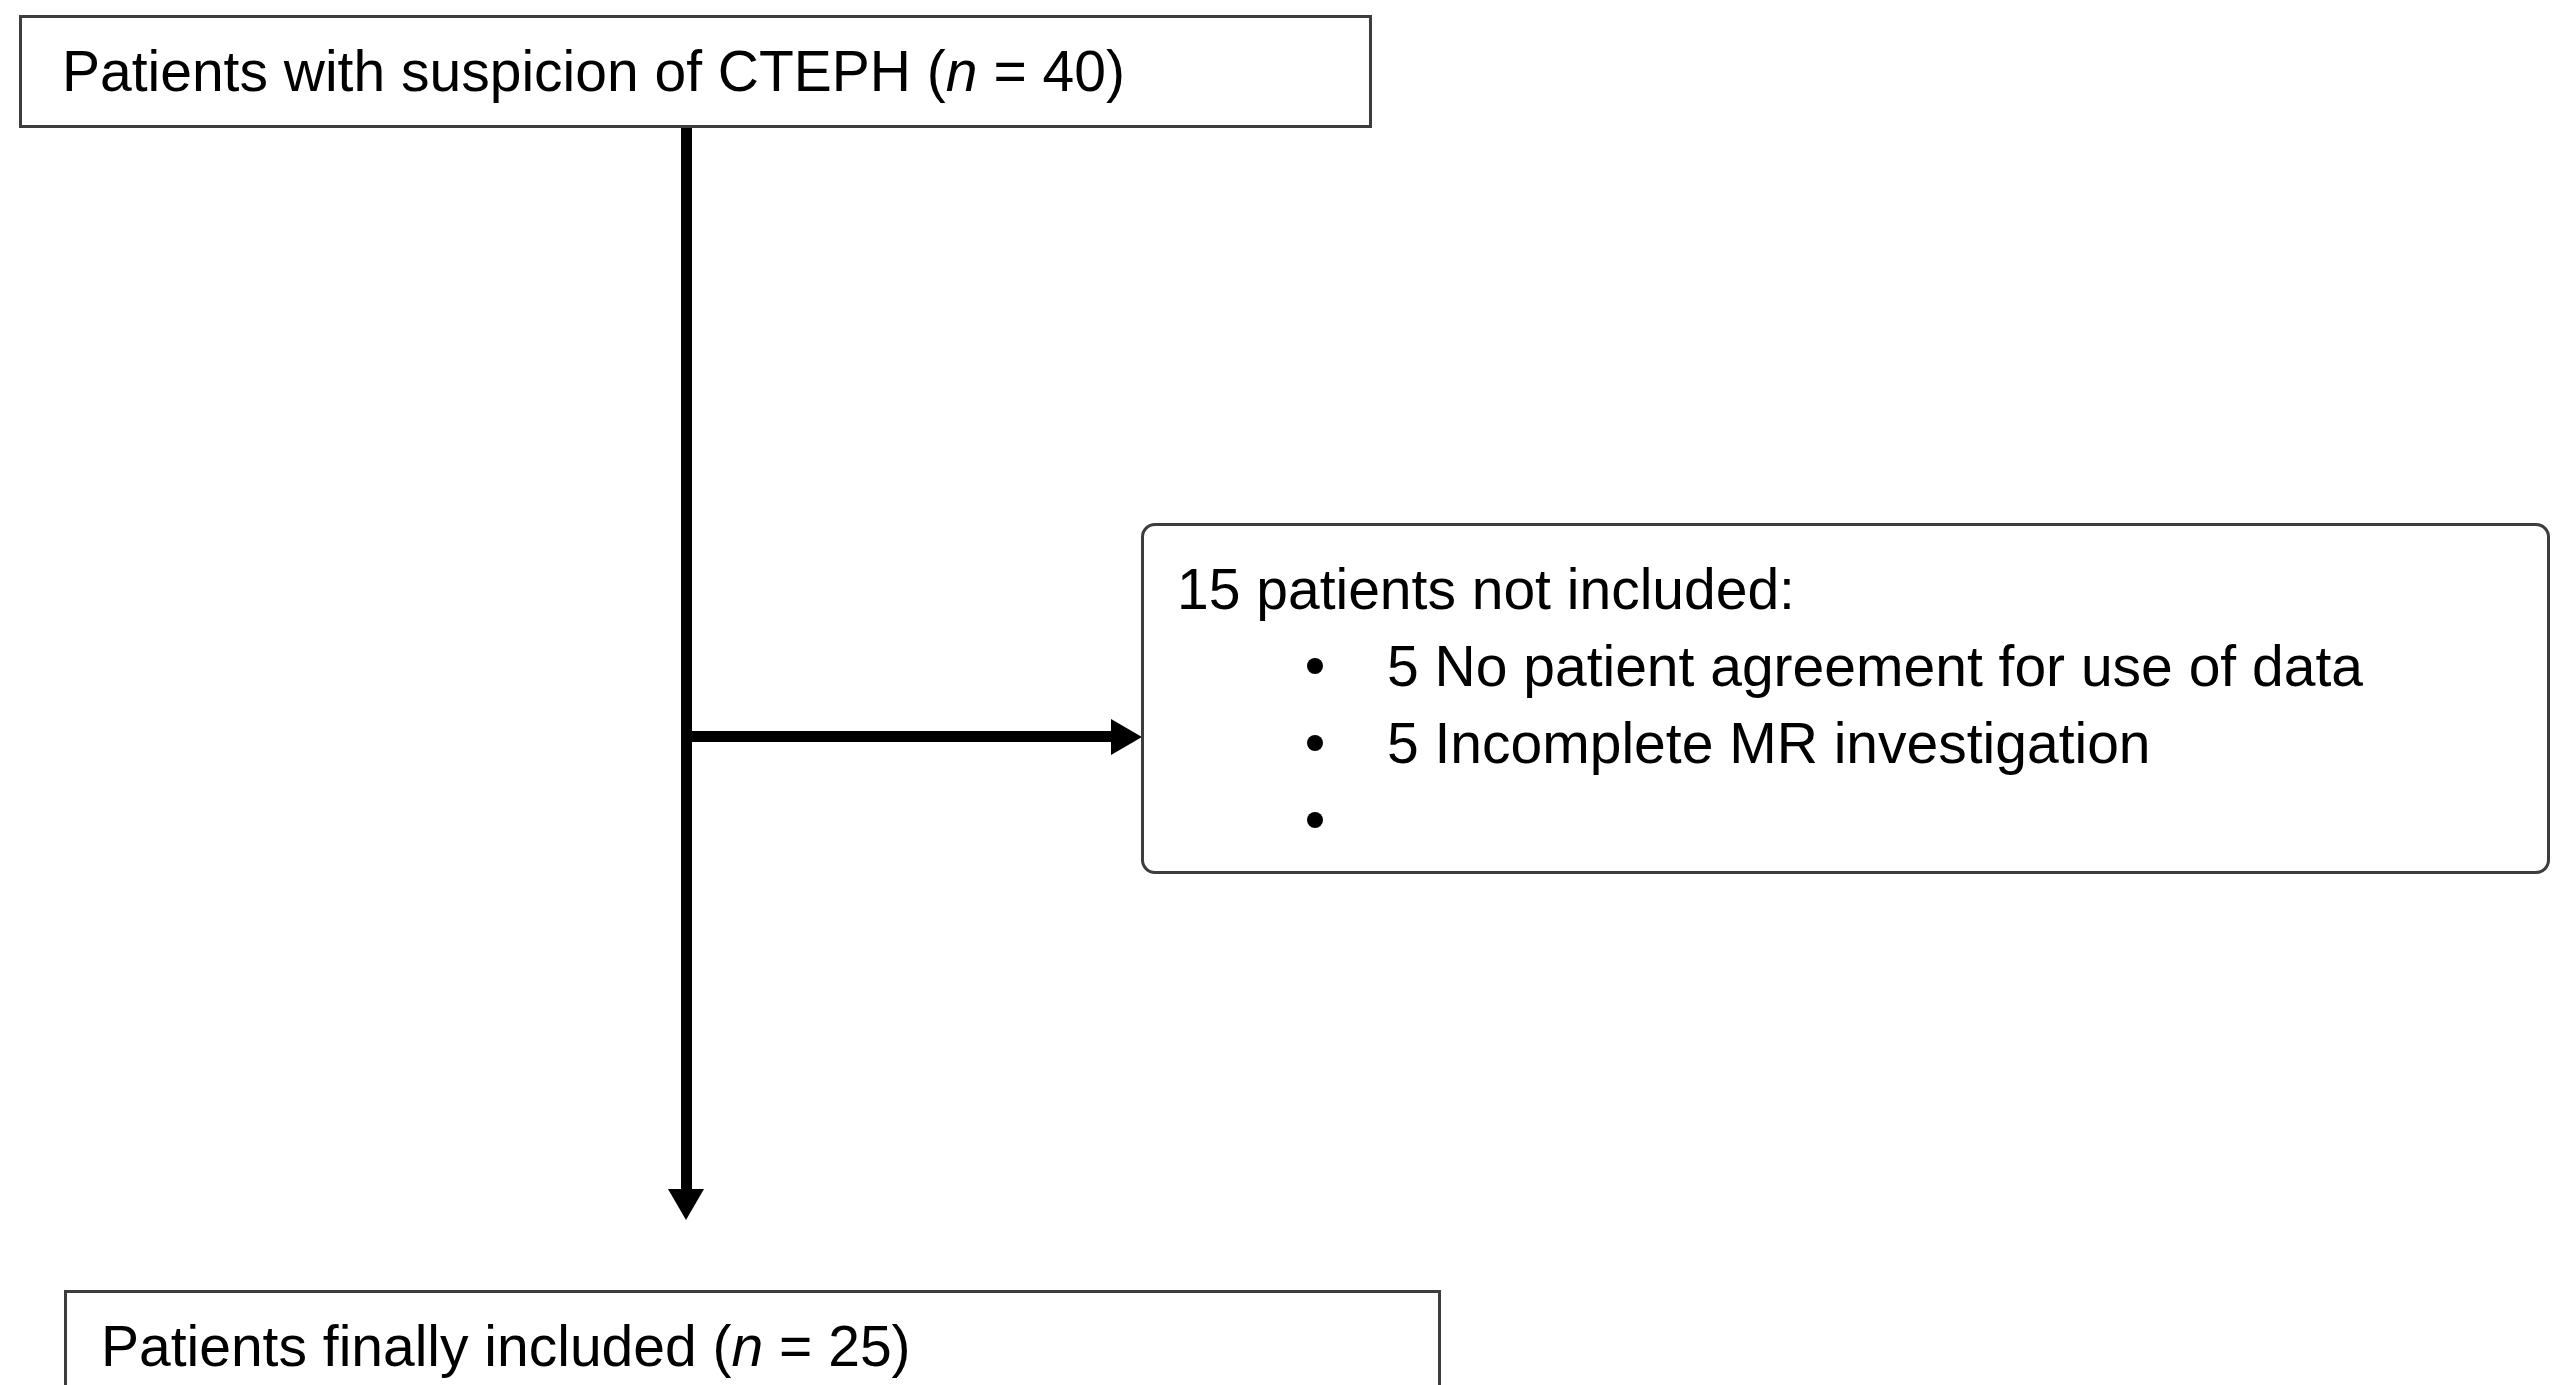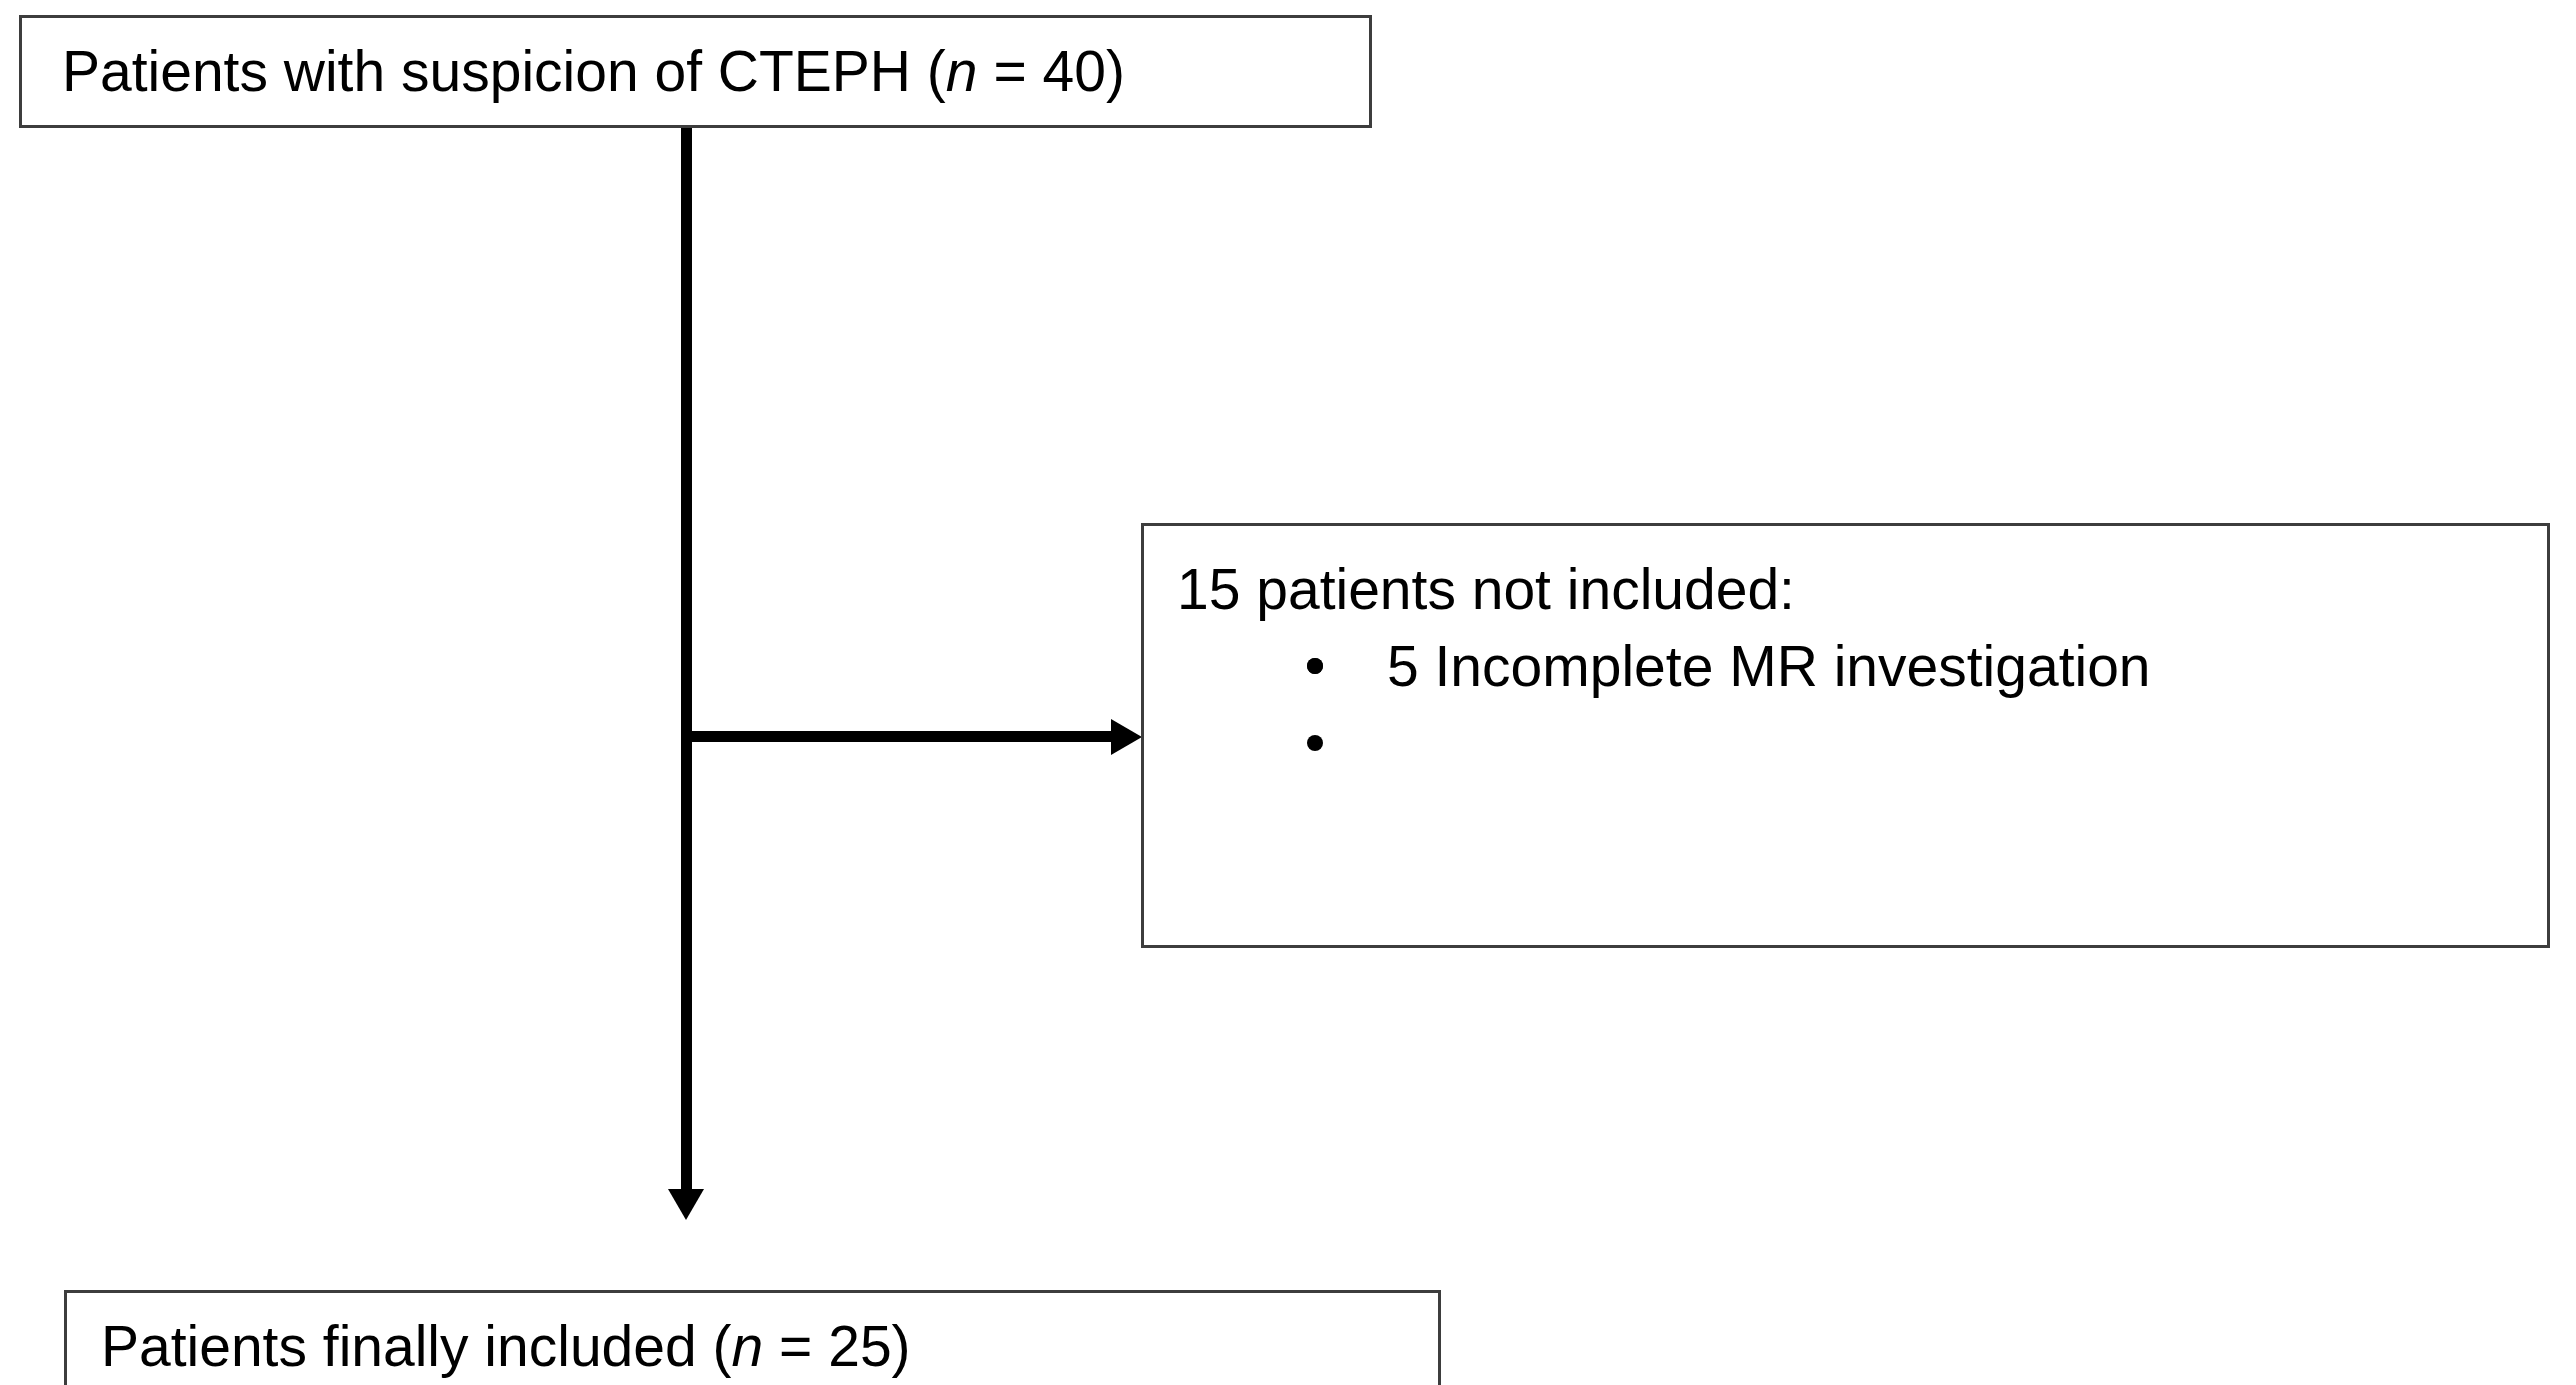--- a/index.html
+++ b/index.html
@@ -28,23 +28,24 @@
   }
   .single-line{
     display:flex;
     align-items:center;
     padding-left:34px;
     white-space:nowrap;
   }
   .box-top{left:19px;top:14.7px;width:1353px;height:113px;padding-left:40px;}
   .box-bottom{left:64px;top:1254px;width:1377px;height:113px;margin-top:36px;}
   .box-exclusion{
-    left:1141px;top:523px;width:1409px;height:425px;
+    left:1141px;top:523px;width:1409px;height:351px;
     padding:24.5px 24.5px 0 33px;
     line-height:77px;
+    border-radius:14px;
   }
   .italic-n{font-style:italic;}
   .excl-header{white-space:nowrap;}
   .bullet-list{list-style:none;}
   .bullet-list li{
     position:relative;
     padding-left:210px;
     line-height:77px;
     white-space:nowrap;
   }
@@ -98,21 +99,21 @@
 
   <div class="vline"></div>
   <div class="vhead"></div>
 
   <div class="hline"></div>
   <div class="hhead"></div>
 
   <div class="flow-box box-exclusion">
     <div class="excl-header">15 patients not included:</div>
     <ul class="bullet-list">
-      <li><span class="bullet-dot"></span></li>
+      <li><span class="bullet-dot"></span><span>5 No patient agreement for use of data</span></li>
       <li><span class="bullet-dot"></span><span>5 Incomplete MR investigation</span></li>
       <li><span class="bullet-dot"></span></li>
     </ul>
   </div>
 
   <div class="flow-box single-line box-bottom">
     <span><span>Patients finally included (</span><span class="italic-n">n</span><span> = 25)</span></span>
   </div>
 
 </div>

